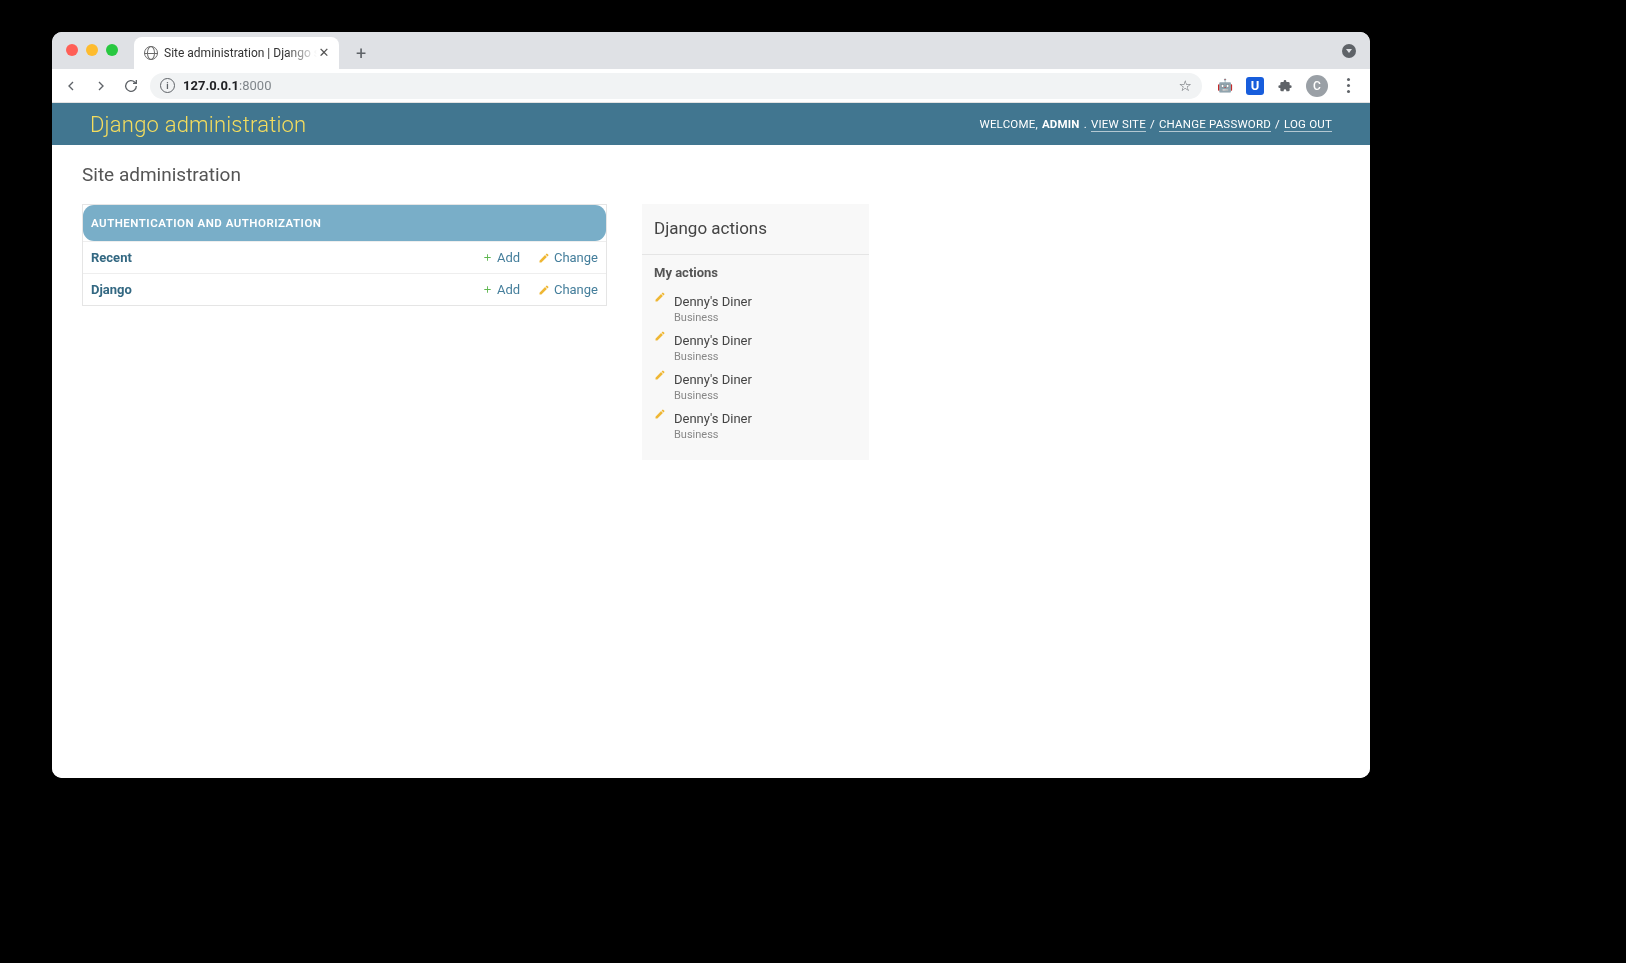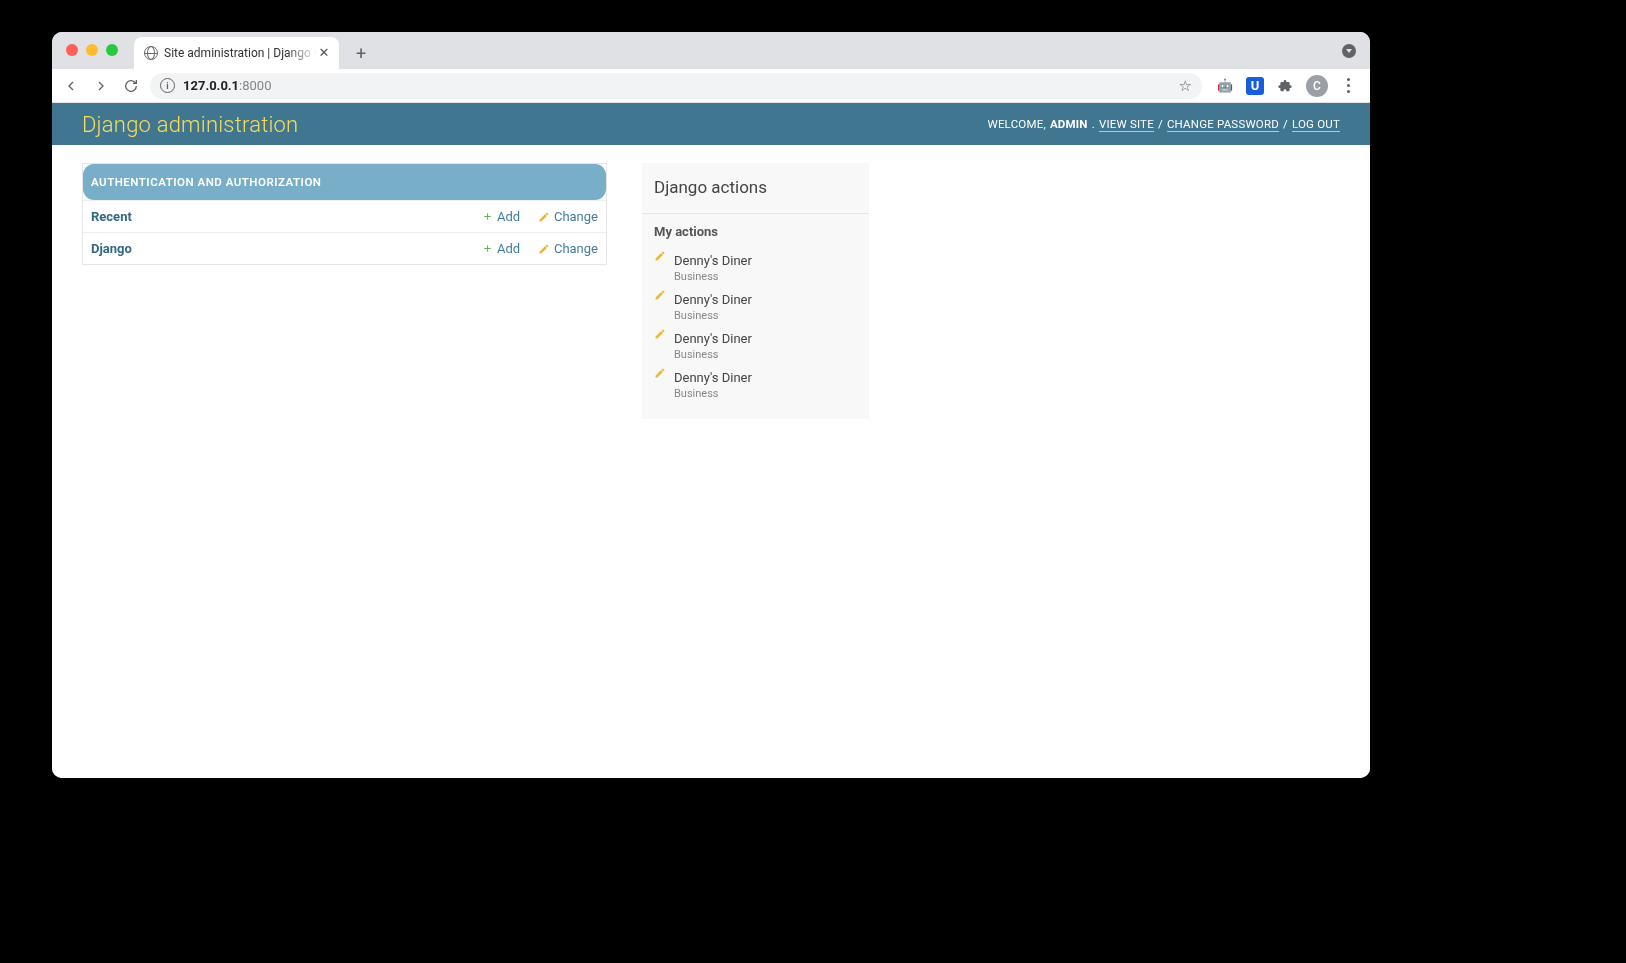--- a/index.html
+++ b/index.html
@@ -127,21 +127,21 @@
   .kebab { width:16px; display:flex; flex-direction:column; align-items:center; gap:3px; }
   .kebab span { width:3px; height:3px; background:#5f6368; border-radius:50%; }
 
   
   .page { height: calc(100% - 71px); overflow:auto; background:#fff; }
   .django-header {
     background: #417690;
     color: #fff;
     height: 42px;
     display:flex; align-items:center;
-    padding: 0 30px;
+    padding: 0 38px;
   }
   .django-header h1 {
     color: #f5dd5d;
     font-weight: 300;
     font-size: 22px;
     letter-spacing: .2px;
   }
   .user-tools {
     margin-left:auto;
     font-size: 11.5px;
@@ -291,20 +291,21 @@
         <span>. </span>
         <a>VIEW SITE</a>
         <span class="sep"> / </span>
         <a>CHANGE PASSWORD</a>
         <span class="sep"> / </span>
         <a>LOG OUT</a>
       </div>
     </div>
 
     <div class="content">
+      <h2 class="page-title">Site administration</h2>
 
       <div class="module">
         <div class="caption">AUTHENTICATION AND AUTHORIZATION</div>
 
         <div class="row">
           <a class="model">Recent</a>
           <a class="addlink">
             <svg viewBox="0 0 24 24">
                 <path fill="currentColor" d="M11 5h2v6h6v2h-6v6h-2v-6H5v-2h6z"></path>
               </svg>

